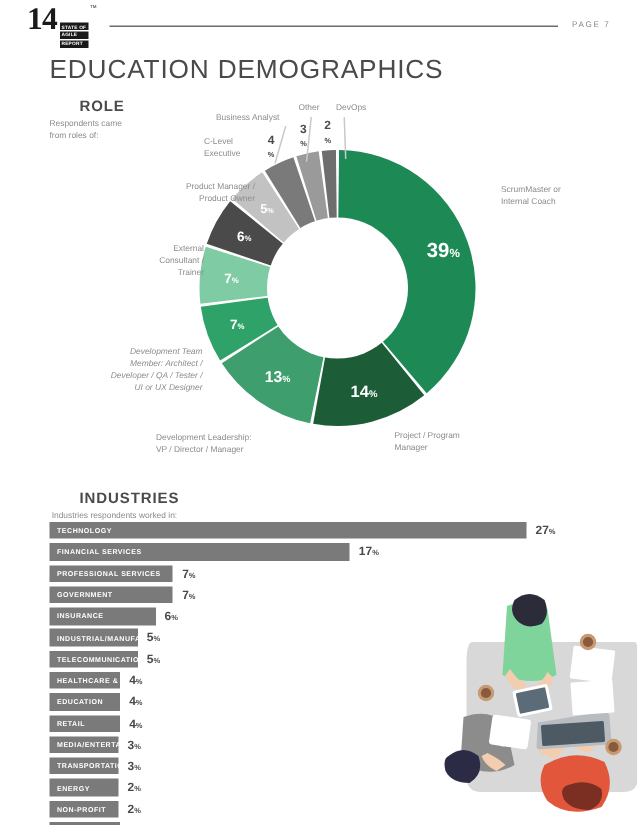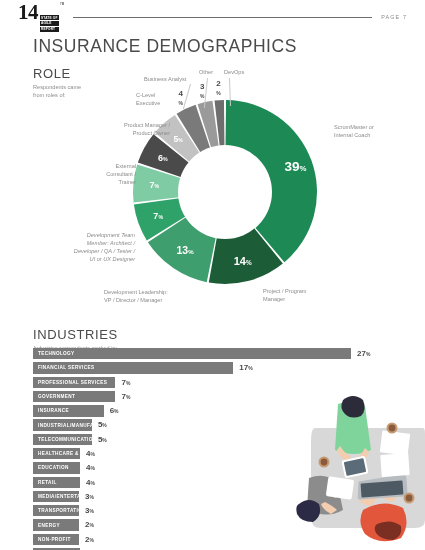--- a/index.html
+++ b/index.html
@@ -44,21 +44,21 @@
   
   .main-title {
     position:absolute; left:33px; top:36px;
     font-size:17.5px; font-weight:400; color:#4a4a4a;
     letter-spacing:0.55px; white-space:nowrap;
   }
 
   
   .sec-head { position:absolute; }
   .sec-head .sec-title {
-    font-size:13px; font-weight:400; color:#4a4a4a; letter-spacing:0.6px;
+    font-size:10px; font-weight:700; color:#4a4a4a; letter-spacing:0.6px;margin-left:20px;
   }
   .sec-head .sec-sub {
     font-size:5.6px; color:#8c8c8c; line-height:1.45; margin-top:2px;
   }
   #role-head { left:33px; top:66px; }
   #ind-head  { left:33px; top:327px;text-align:center; }
 
   
   #donut-wrap { position:absolute; left:115px; top:82px; width:220px; height:220px; }
   #donut-wrap svg { display:block; overflow:visible; }
@@ -105,21 +105,21 @@
       <span>STATE OF</span>
       <span>AGILE</span>
       <span>REPORT</span>
     </span>
     <span class="logo-tm">TM</span>
   </div>
   <div class="header-rule"></div>
   <div class="page-num">PAGE  7</div>
 </div>
 
-<div class="main-title">INSURANCE DEMOGRAPHICS</div>
+<div class="main-title">EDUCATION DEMOGRAPHICS</div>
 
 <div class="sec-head" id="role-head">
   <div class="sec-title">ROLE</div>
   <div class="sec-sub" id="role-sub">Respondents came<br>from roles of:</div>
 </div>
 
 <div id="donut-wrap">
   <svg width="220" height="220" viewBox="0 0 220 220">
     <g id="slices">
         <path d="M111.04368450517427 18.005920176058837 A92 92 0 0 1 169.44340612715268 180.21738721999264 L139.72170306357634 145.10869360999632 A46 46 0 0 0 110.52184225258713 64.00296008802943 Z" fill="#1d8a56"></path>

